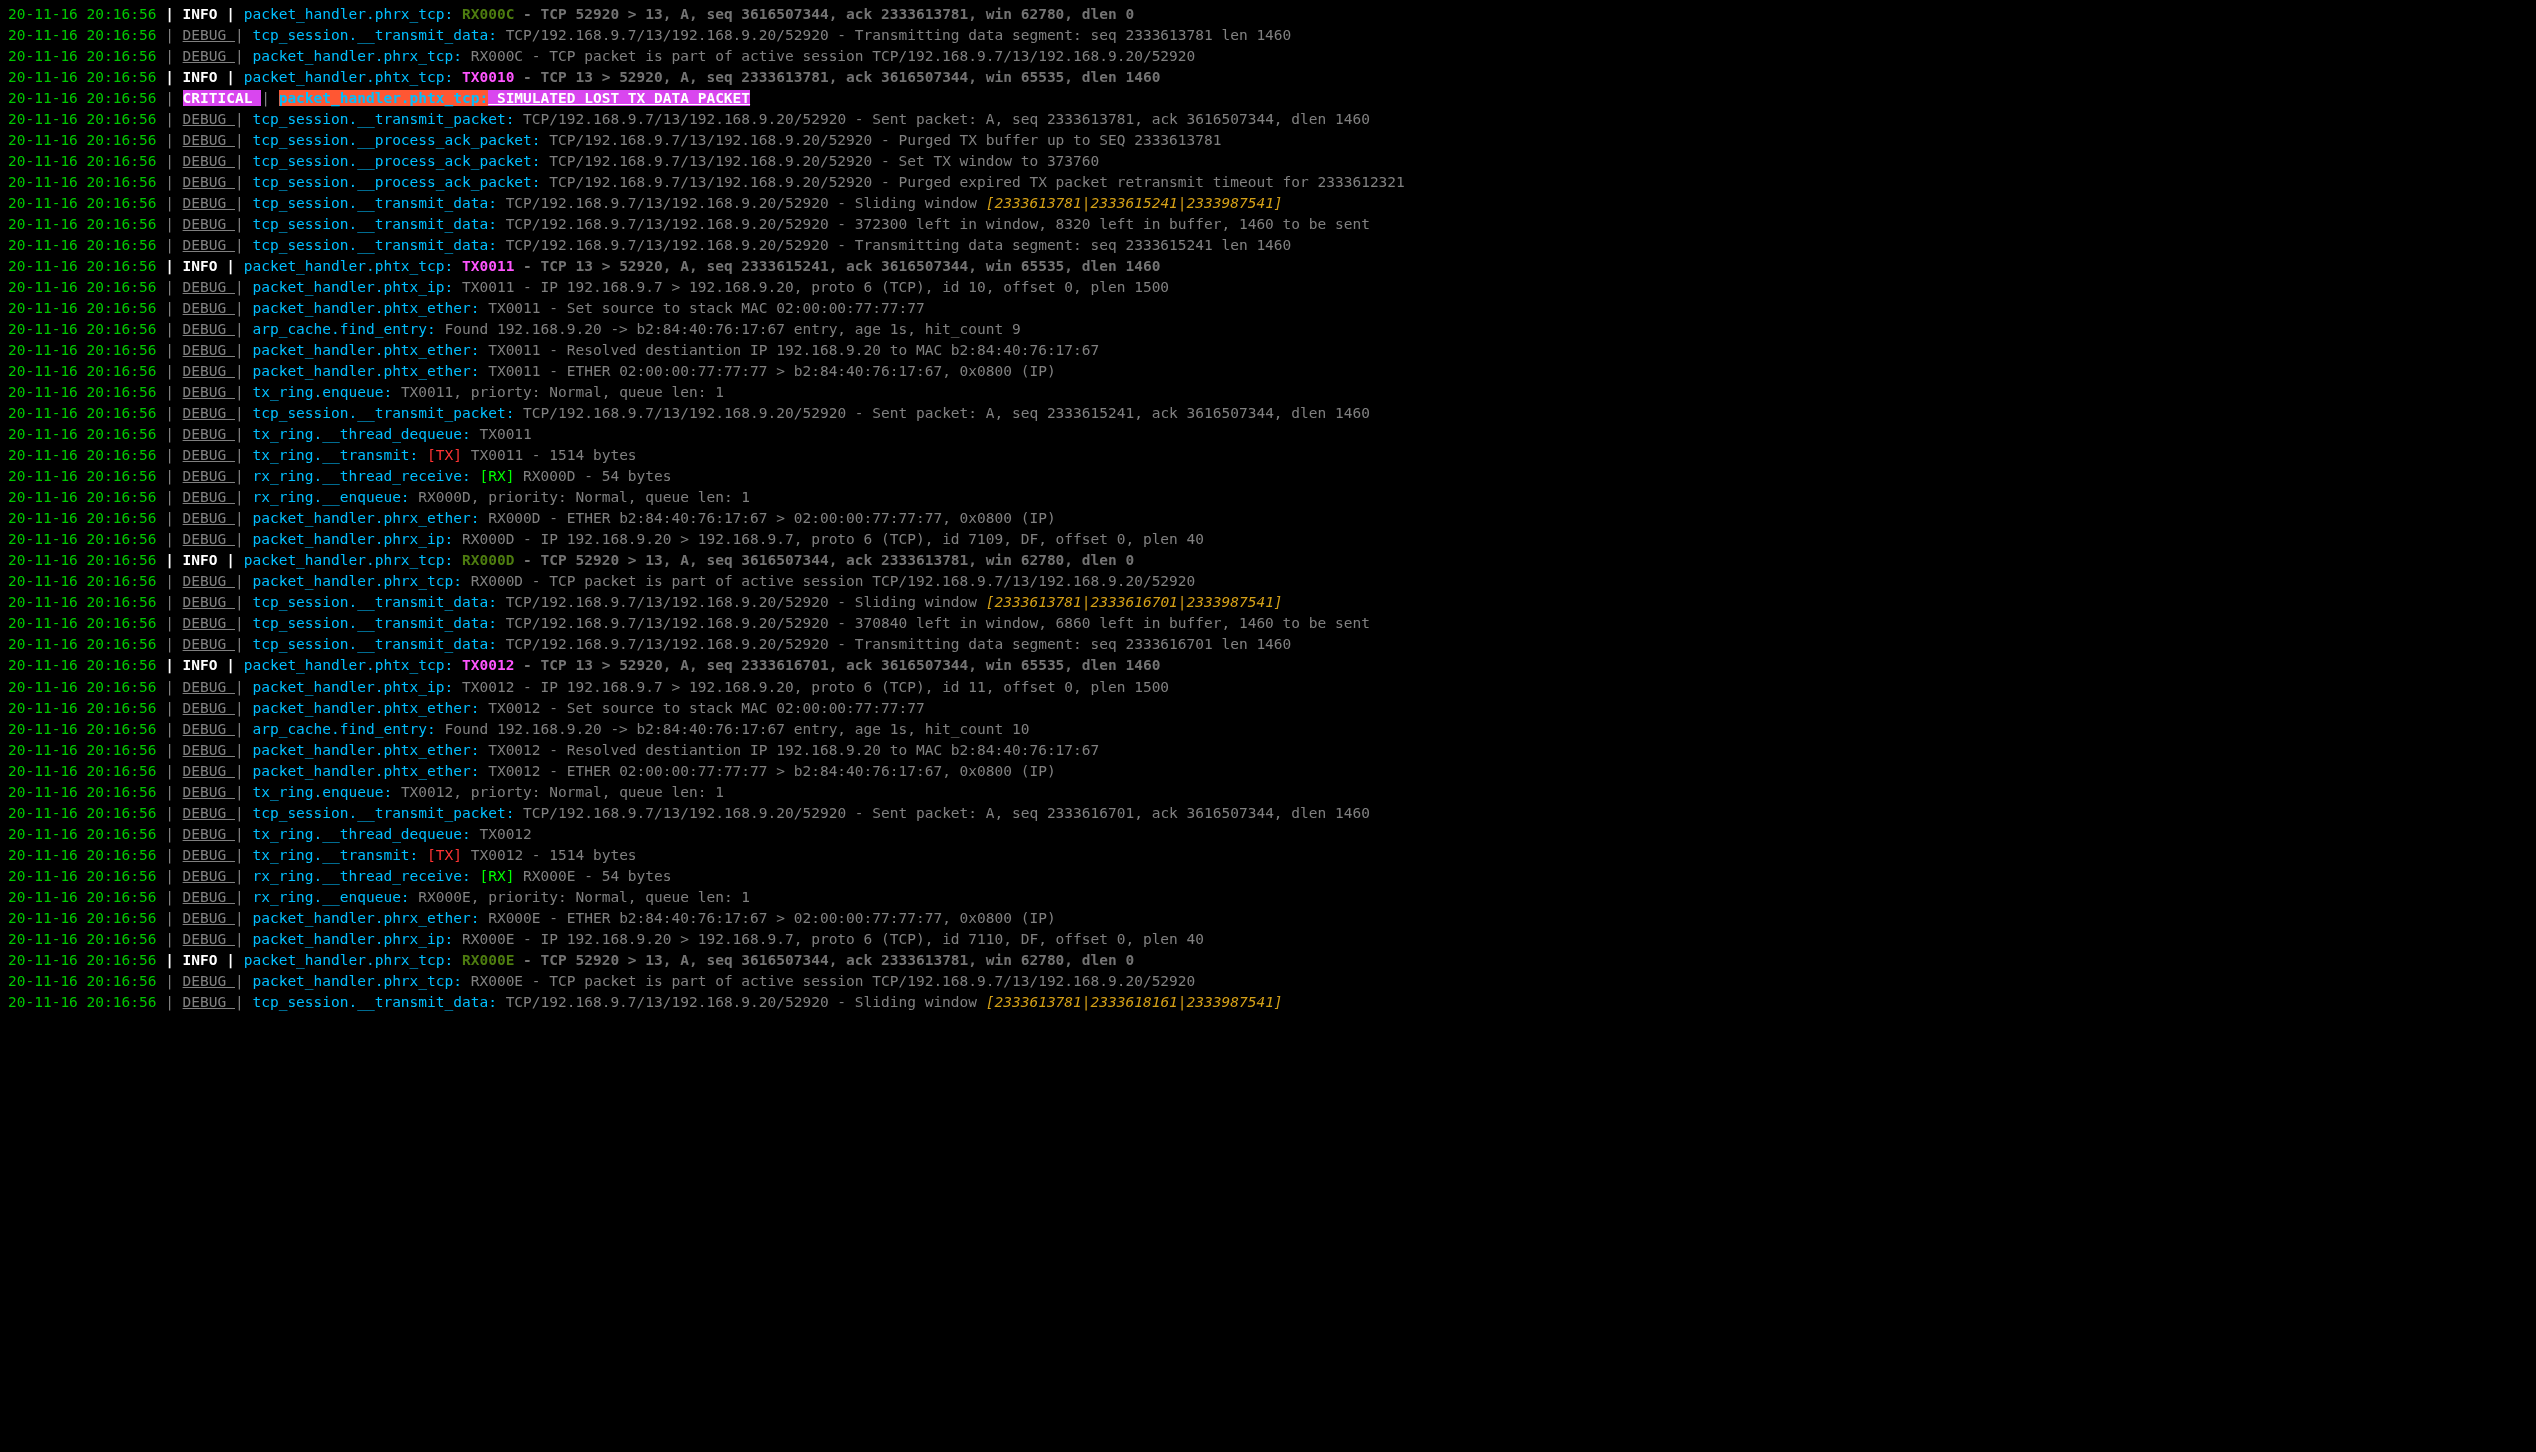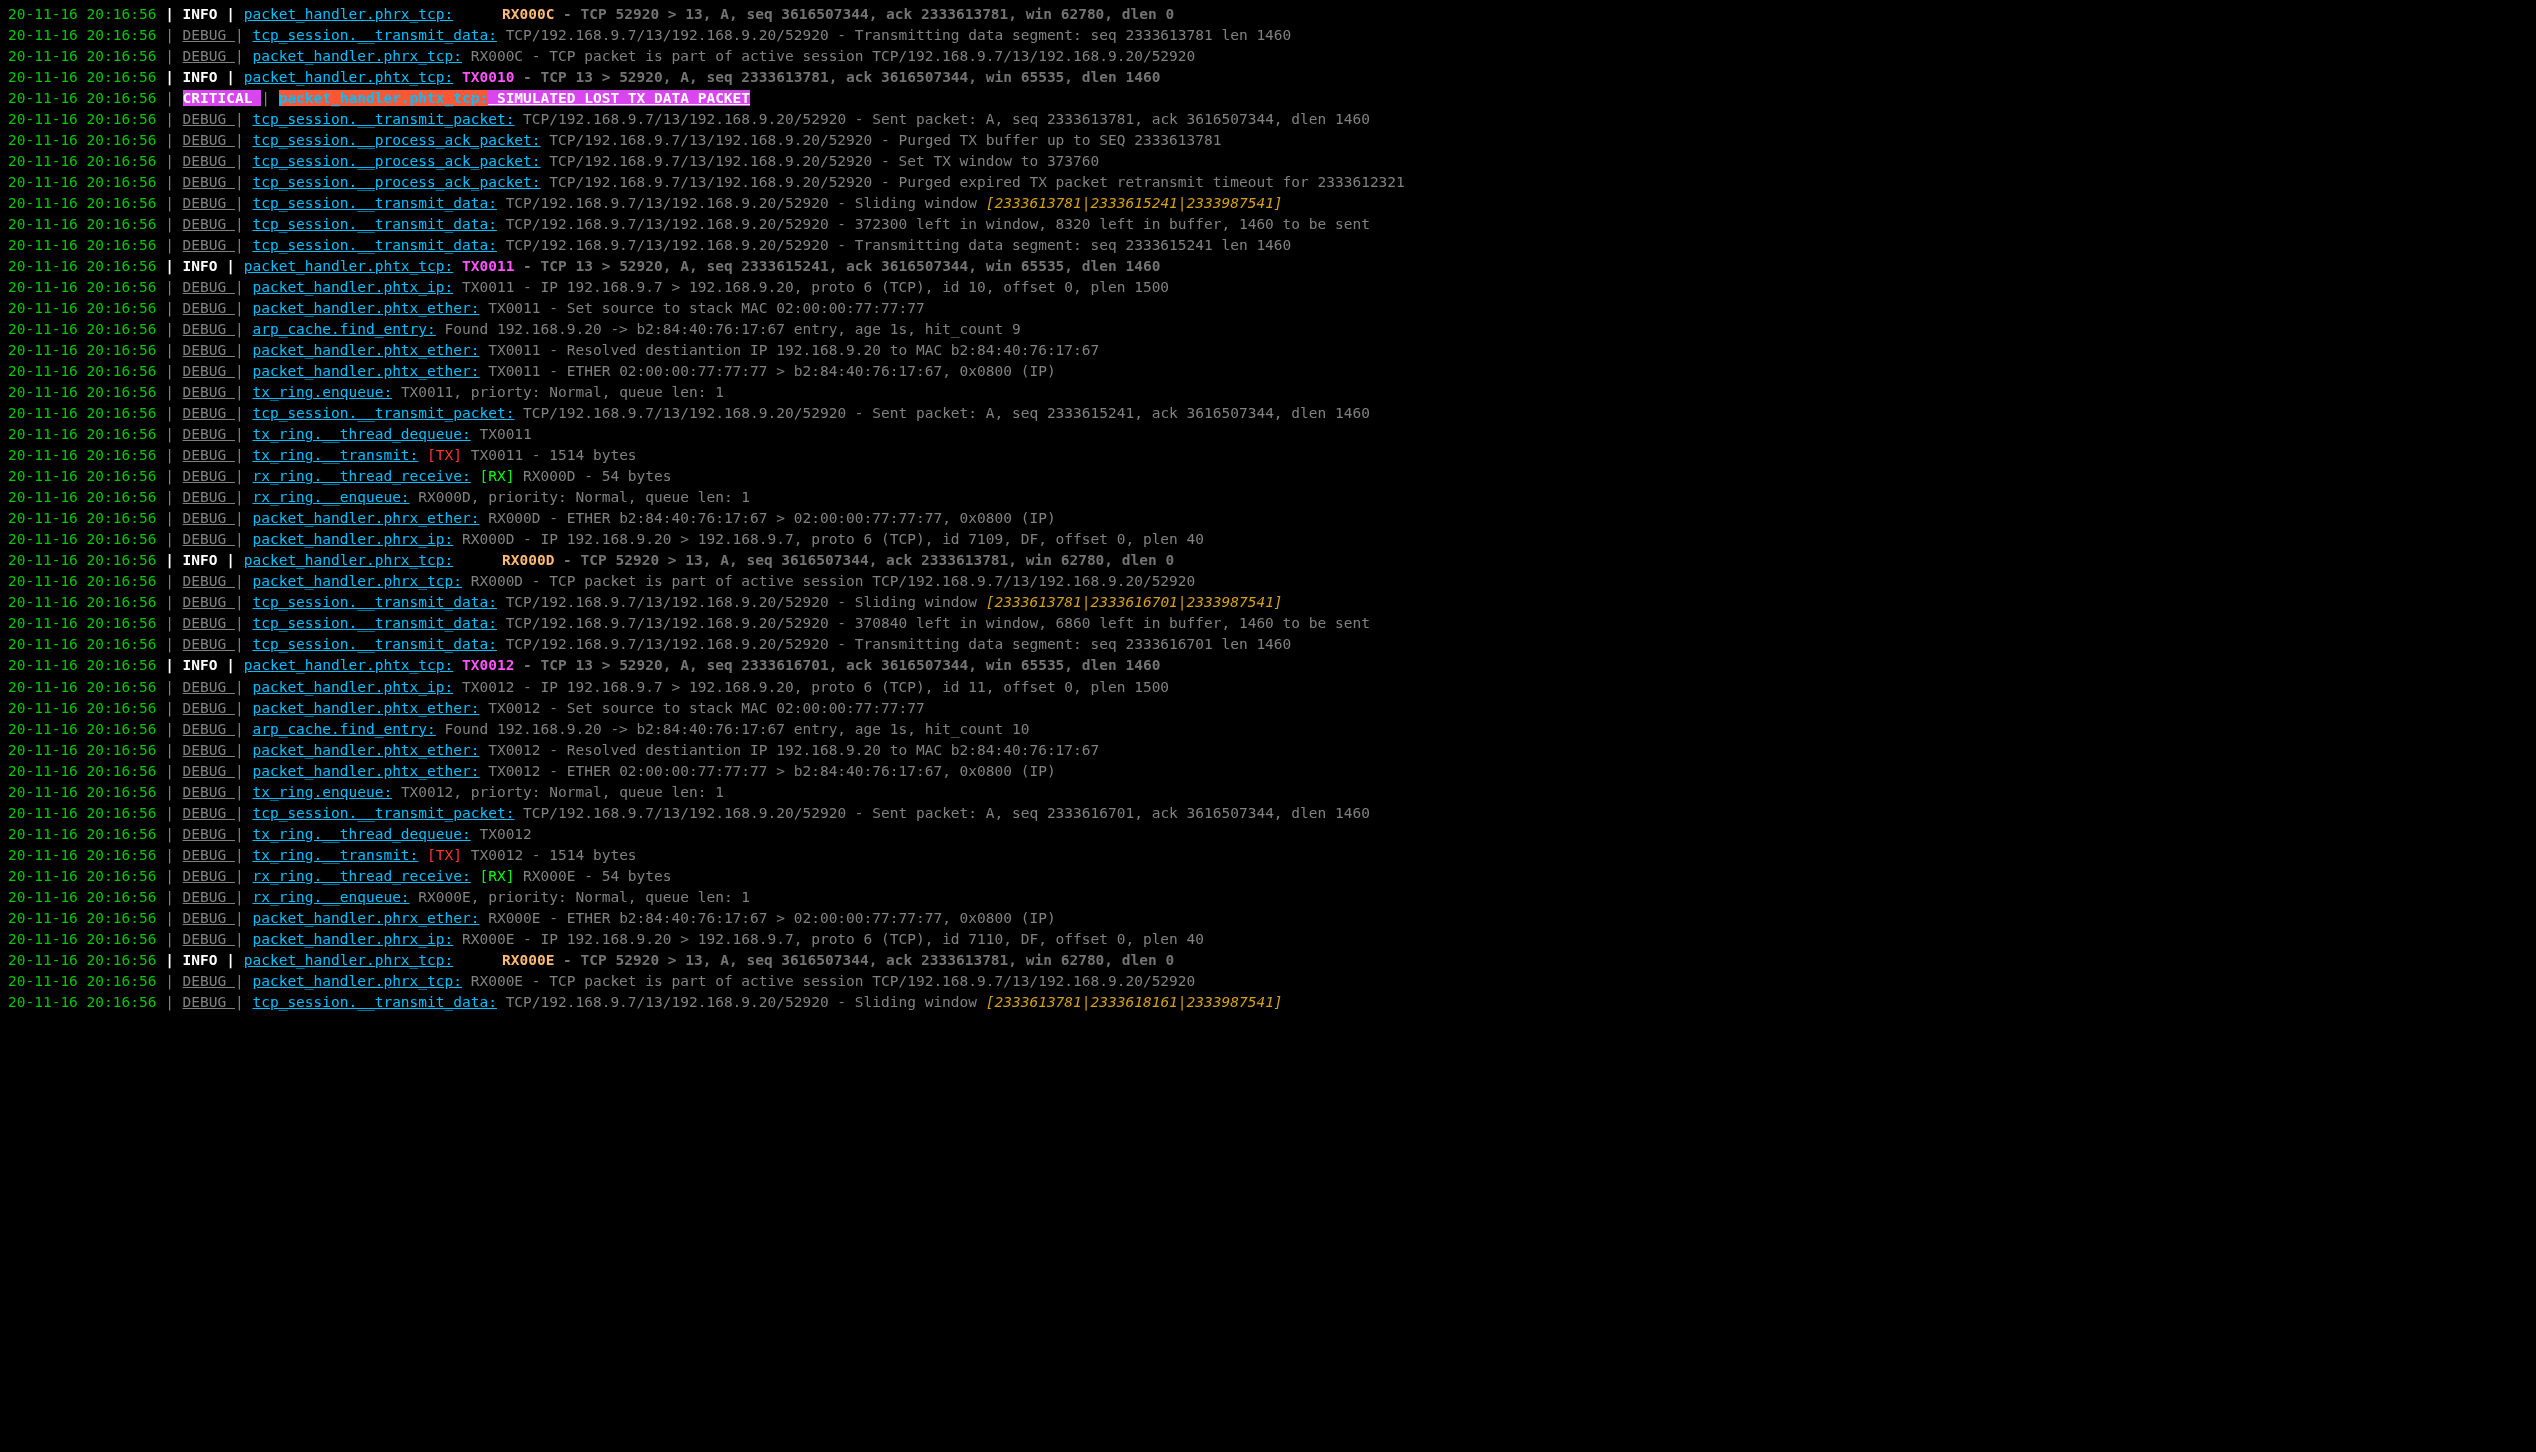--- a/index.html
+++ b/index.html
@@ -13,26 +13,26 @@
     white-space: nowrap;
     overflow-x: auto;
   }
   .line { display: block; }
   .ts    { color: #00c800; }
   .sep   { color: #ffffff; font-weight: bold; }
   .sep-d { color: #808080; }
   .lvl-info  { color: #ffffff; font-weight: bold; }
   .lvl-debug { color: #808080; text-decoration: underline; }
   .lvl-crit  { background: #d946ef; color: #ffffff; font-weight: bold; }
-  .src   { color: #00bfff; text-decoration: underline; }
+  .src   { color: #00bfff; }
   .msg   { color: #808080; }
   .msg-i { color: #737373; font-weight: bold; }
   .crit-msg { background: #d946ef; color: #ffffff; font-weight: bold; text-decoration: underline; }
   .crit-src { background: #ff5733; color: #00bfff; font-weight: bold; }
-  .rx { color: #fdba74; font-weight: bold; margin-left: 40px; }
+  .rx { color: #4d7c0f; font-weight: bold; }
   .tx { color: #ff55ff; font-weight: bold; }
   .rx-b { color: #00ff00; }
   .tx-b { color: #ff3333; }
   .win { color: #d4a017; font-style: italic; }
   #log-container { display: block; }
 </style>
 </head>
 <body>
 
 <div id="log-container">

